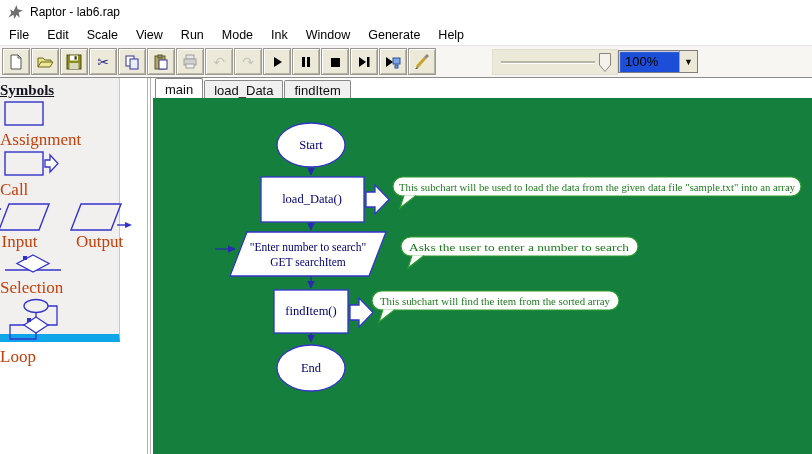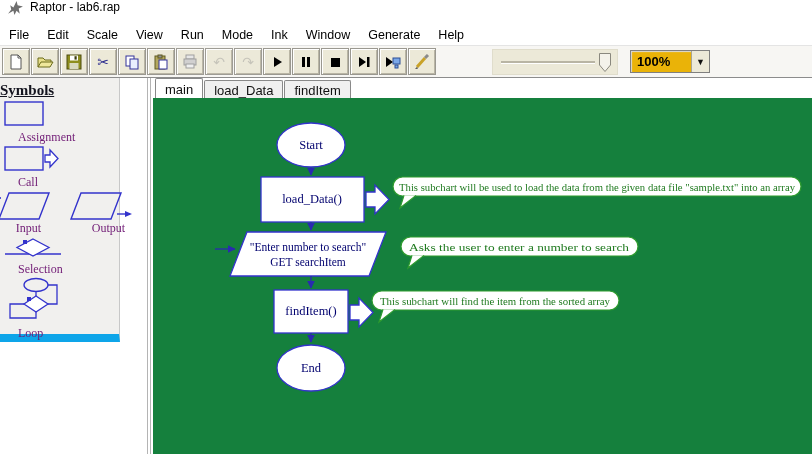--- a/index.html
+++ b/index.html
@@ -1,21 +1,21 @@
 <!DOCTYPE html>
 <html><head>
 <meta charset="utf-8">
 <style>
   * { margin:0; padding:0; box-sizing:border-box; }
   html,body { width:812px; height:454px; overflow:hidden; }
   body { font-family:"Liberation Sans", sans-serif; background:#ffffff; position:relative; }
 
   
   .titlebar { position:absolute; left:0; top:0; width:812px; height:24px;
-    background:#ffffff; display:flex; align-items:flex-start; padding-left:7px; }
+    background:#ffffff; display:flex; align-items:center; padding-left:7px; }
   .titlebar .app-icon { width:17px; height:17px; margin-right:6px; }
   .titlebar .title-text { font-size:12px; color:#000; }
 
   
   .menubar { position:absolute; left:0; top:24px; width:812px; height:22px;
     background:#ffffff; display:flex; align-items:center; padding-left:0;
     border-bottom:1px solid #e4e4e4; }
   .menu-item { font-size:12.5px; color:#000; padding:2px 9px; cursor:default; }
 
   
@@ -28,36 +28,36 @@
   .tb-btn svg { display:block; }
   .tb-btn.disabled { opacity:.95; }
   .glyph { font-size:14px; line-height:1; }
 
   .slider-panel { margin-left:55px; width:126px; height:26px; background:#ece9d8;
     position:relative; border:1px solid #e0ddcc; }
   .slider-track { position:absolute; left:8px; right:22px; top:11px; height:3px;
     background:#b9b5a4; border-bottom:1px solid #fff; }
   .slider-thumb { position:absolute; right:6px; top:3px; }
 
-  .zoom-combo { margin-left:12px; width:80px; height:23px; border:1px solid #7f7f7f;
-    background:#eab308; display:flex; box-shadow: inset 1px 1px 1px #d9d9d9; font-weight: bold; }
+  .zoom-combo { width:80px; height:23px; border:1px solid #7f7f7f;
+    background:#1d4ed8; display:flex; box-shadow: inset 1px 1px 1px #d9d9d9; }
   .zoom-value { flex:1; font-size:13px; color:#000; padding:3px 0 0 6px; }
   .zoom-drop-btn { width:18px; background:#ece9d8; border-left:1px solid #a8a594;
     display:flex; align-items:center; justify-content:center; font-size:9px; color:#111; }
 
   
   .main { position:absolute; left:0; top:78px; width:812px; height:376px; }
 
   .sidebar { position:absolute; left:0; top:0; width:144px; height:376px; background:#ffffff; }
   .symbols-panel { width:120px; height:264px; background:#f1f0ee;
     border-right:1px solid #c8c8c8; border-bottom:8px solid #0ea5e9;
     font-family:"Liberation Serif", serif; text-align:left; }
   .symbols-title { font-size:15px; font-weight:bold; text-decoration:underline;
     color:#14141e; padding-top:4px; }
-  .sym-label { font-size:12px; color:#701a75; line-height:1.05;padding-left:18px; }
+  .sym-label { font-size:17px; color:#c2410c; line-height:1.05; }
   .sym-block { margin-top:2px; }
   .sym-row { display:flex; justify-content:center; gap:14px; }
   .sym-col { display:flex; flex-direction:column; align-items:center; }
 
   .splitter { position:absolute; left:145px; top:0; width:8px; height:376px; background:#ffffff; }
   .splitter-lines { position:absolute; left:2px; top:0; width:4px; height:376px;
     border-left:1px solid #b4b4b4; border-right:1px solid #b4b4b4; }
 
   .content { position:absolute; left:153px; top:0; width:659px; height:376px; background:#ffffff; }
   .tabstrip { display:flex; align-items:flex-end; height:20px; padding-left:2px; }

